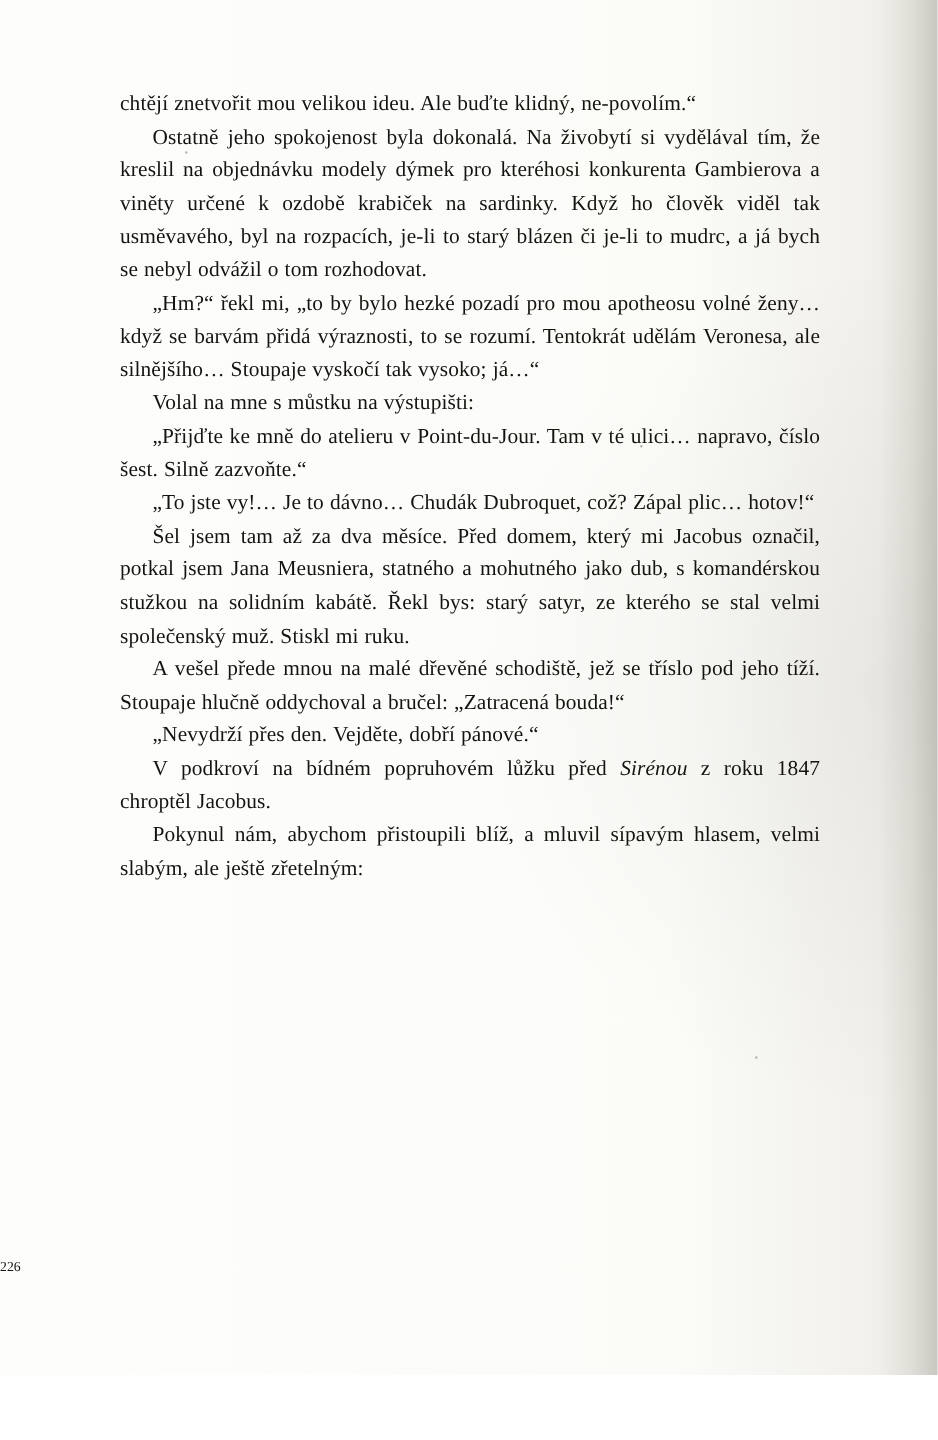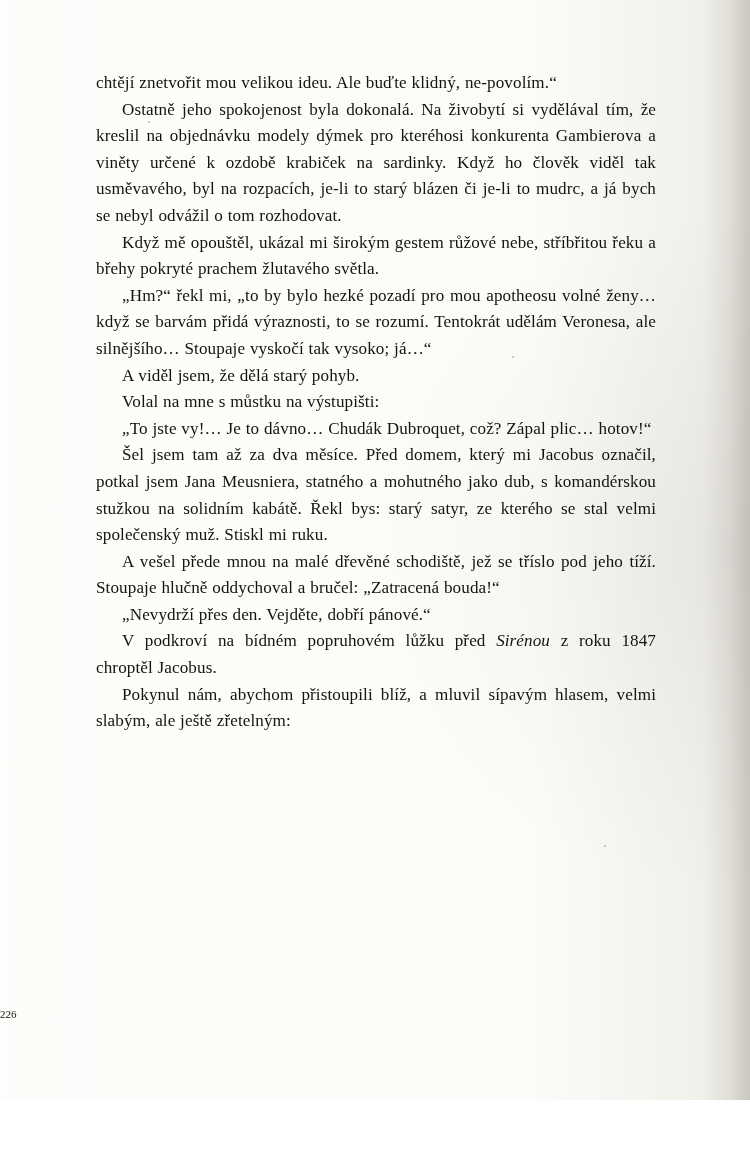--- a/index.html
+++ b/index.html
@@ -72,24 +72,23 @@
   }
 </style>
 </head>
 <body>
 
 <div class="page">
 
   <div class="text-block">
     <p class="">chtějí znetvořit mou velikou ideu. Ale buďte klidný, ne-povolím.“</p>
     <p class="indent">Ostatně jeho spokojenost byla dokonalá. Na živobytí si vydělával tím, že kreslil na objednávku modely dýmek pro kteréhosi konkurenta Gambierova a viněty určené k ozdobě krabiček na sardinky. Když ho člověk viděl tak usměvavého, byl na rozpacích, je-li to starý blázen či je-li to mudrc, a já bych se nebyl odvážil o tom rozhodovat.</p>
-    <p class="indent">Když mě opouštěl, ukázal mi širokým gestem růžové nebe, stříbřitou řeku a břehy pokryté prachem žlutavého světla.</p>
     <p class="indent">„Hm?“ řekl mi, „to by bylo hezké pozadí pro mou apotheosu volné ženy… když se barvám přidá výraznosti, to se rozumí. Tentokrát udělám Veronesa, ale silnějšího… Stoupaje vyskočí tak vysoko; já…“</p>
-    <p class="indent">A viděl jsem, že dělá starý pohyb.</p>
     <p class="indent">Volal na mne s můstku na výstupišti:</p>
+    <p class="indent">„Přijďte ke mně do atelieru v Point-du-Jour. Tam v té ulici… napravo, číslo šest. Silně zazvoňte.“</p>
     <p class="indent">„To jste vy!… Je to dávno… Chudák Dubroquet, což? Zápal plic… hotov!“</p>
     <p class="indent">Šel jsem tam až za dva měsíce. Před domem, který mi Jacobus označil, potkal jsem Jana Meusniera, statného a mohutného jako dub, s komandérskou stužkou na solidním kabátě. Řekl bys: starý satyr, ze kterého se stal velmi společenský muž. Stiskl mi ruku.</p>
     <p class="indent">A vešel přede mnou na malé dřevěné schodiště, jež se tříslo pod jeho tíží. Stoupaje hlučně oddychoval a bručel: „Zatracená bouda!“</p>
     <p class="indent">„Nevydrží přes den. Vejděte, dobří pánové.“</p>
     <p class="indent"><span>V podkroví na bídném popruhovém lůžku před </span><i>Sirénou</i><span> z roku 1847 chroptěl Jacobus.</span></p>
     <p class="indent">Pokynul nám, abychom přistoupili blíž, a mluvil sípavým hlasem, velmi slabým, ale ještě zřetelným:</p>
   </div>
 
   <div class="folio">226</div>
 

